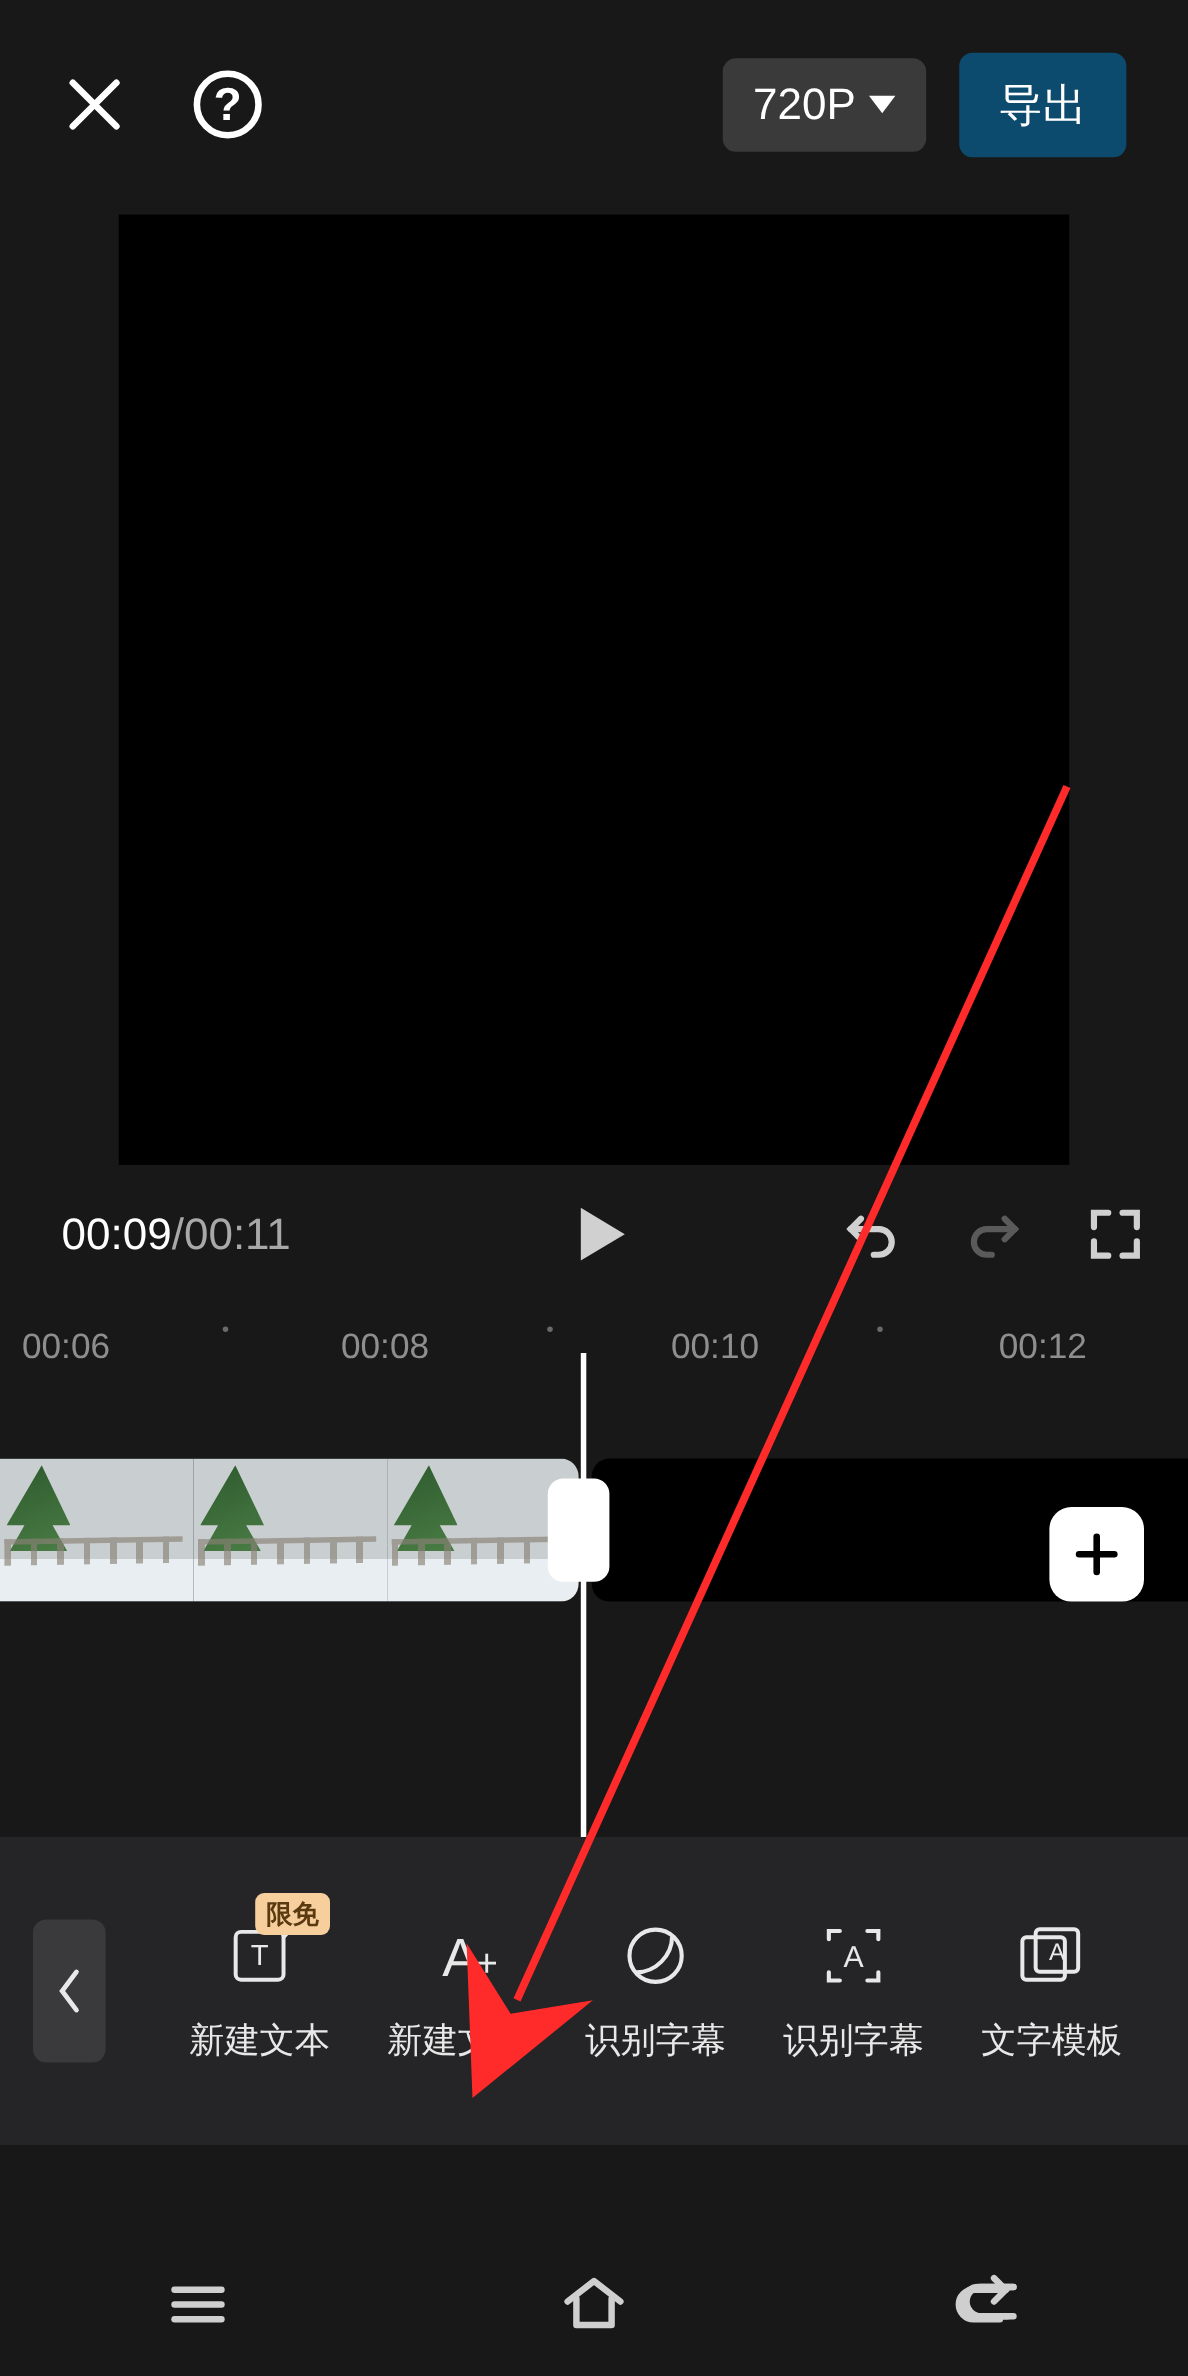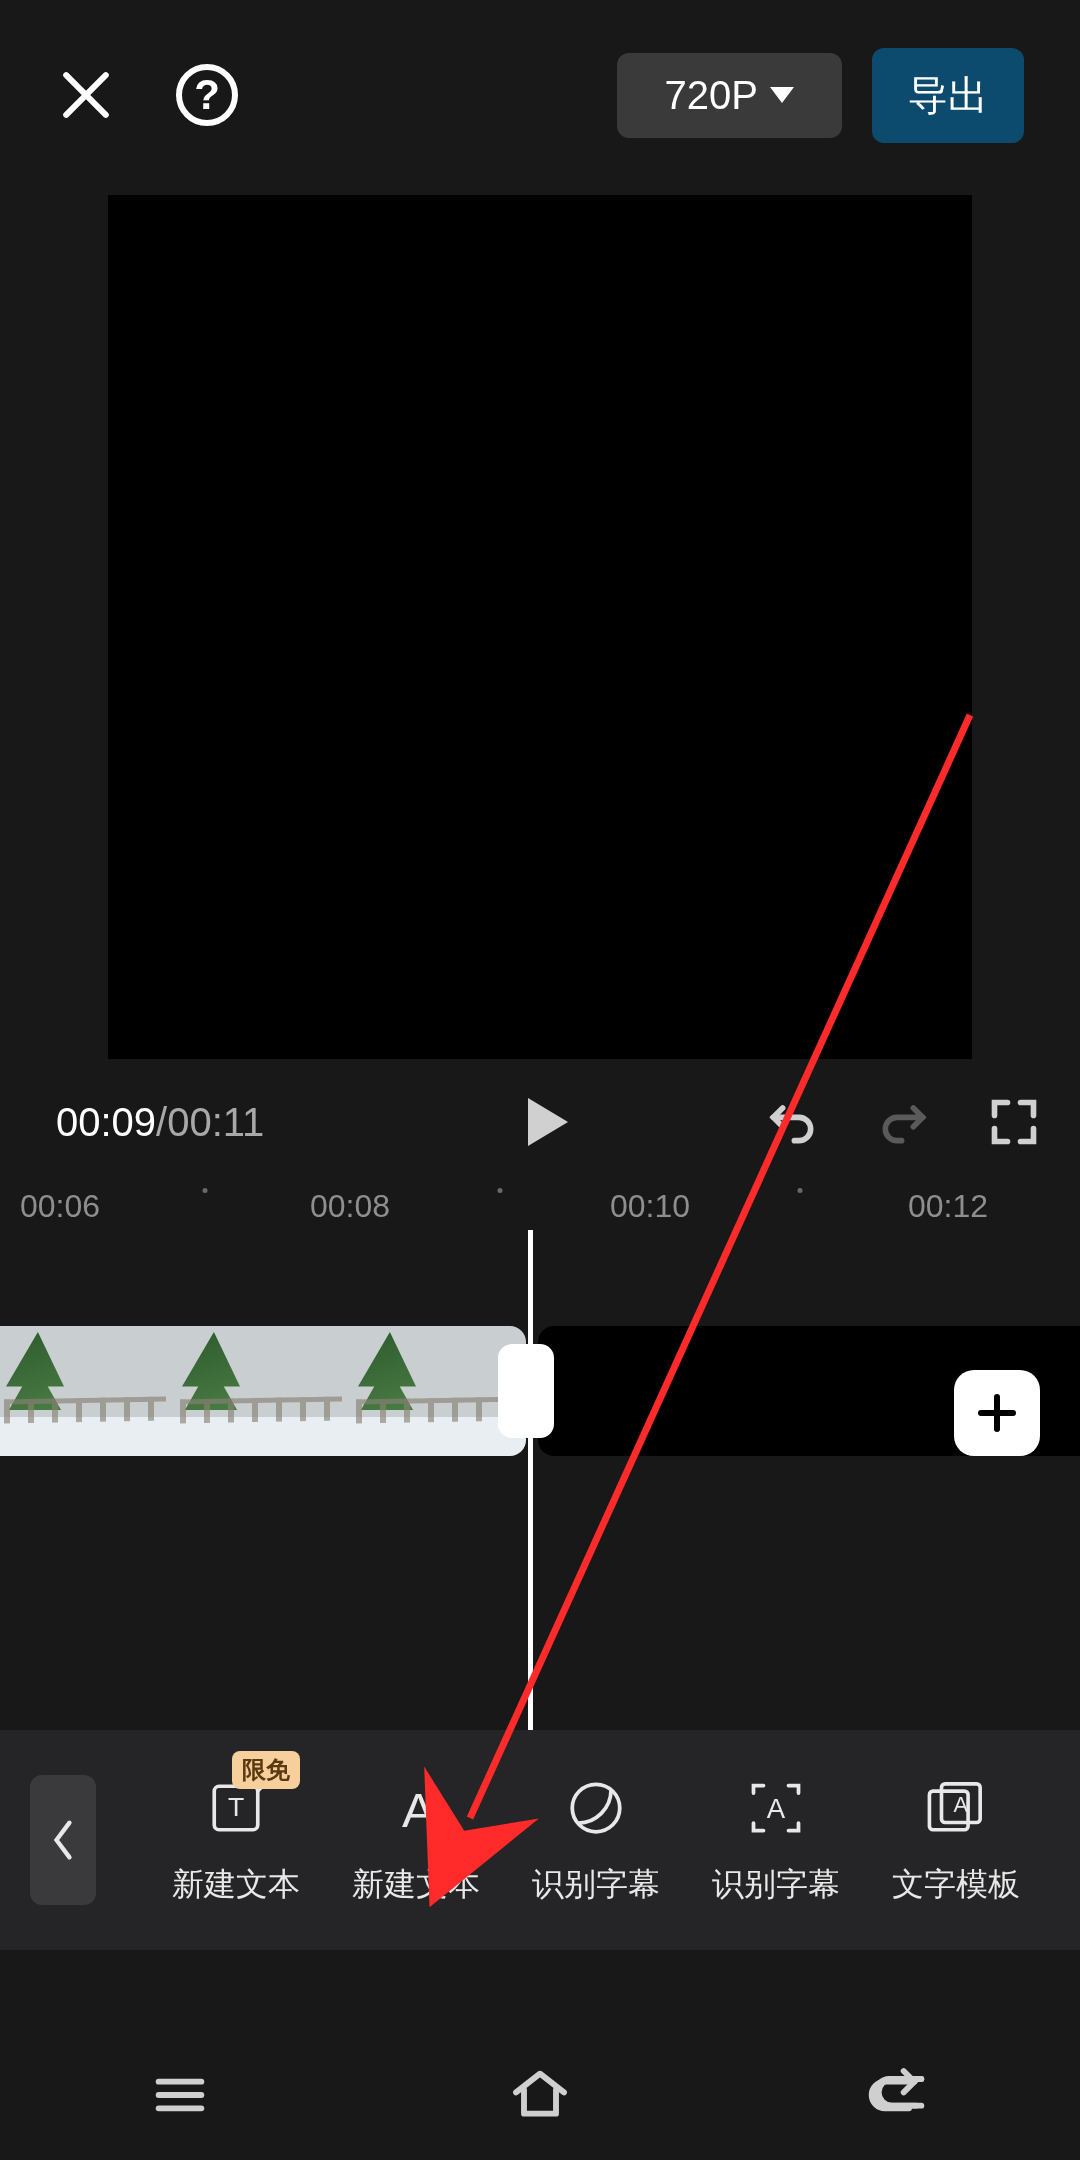--- a/index.html
+++ b/index.html
@@ -9,39 +9,39 @@
   
   .top-bar { position:absolute; top:0; left:0; right:0; height:190px; display:flex; align-items:center; padding:0 56px; }
   .top-close { width:60px; height:60px; position:relative; }
   .top-close::before, .top-close::after {
     content:""; position:absolute; left:50%; top:50%; width:62px; height:6px; background:#fff; border-radius:3px;
   }
   .top-close::before { transform:translate(-50%,-50%) rotate(45deg); }
   .top-close::after  { transform:translate(-50%,-50%) rotate(-45deg); }
   .top-help { width:62px; height:62px; border:6px solid #fff; border-radius:50%; display:flex; align-items:center; justify-content:center; font-size:42px; font-weight:bold; margin-left:60px; }
   .top-right { margin-left:auto; display:flex; align-items:center; gap:30px; }
-  .res-btn { background:#3a3a3a; color:#fff; font-size:40px; border-radius:12px; padding:20px 48px; display:flex; align-items:center; gap:12px;margin-left:48px; }
+  .res-btn { background:#3a3a3a; color:#fff; font-size:40px; border-radius:12px; padding:20px 28px; display:flex; align-items:center; gap:12px;margin-left:48px; }
   .res-btn .tri { width:0; height:0; border-left:12px solid transparent; border-right:12px solid transparent; border-top:16px solid #fff; }
   .export-btn { background:#0c4a6e; color:#fff; font-size:40px; border-radius:12px; padding:20px 36px; }
 
   
   .preview { position:absolute; top:195px; left:108px; width:864px; height:864px; background:#000; }
 
   
   .play-bar { position:absolute; top:1080px; left:16px; right:0; height:84px; display:flex; align-items:center; padding:0 40px; color:#a8a8a8; font-size:40px; }
   .time-cur { color:#fff; }
   .play-btn { position:absolute; left:50%; top:50%; transform:translate(-50%,-50%); }
   .play-tri { width:0; height:0; border-top:24px solid transparent; border-bottom:24px solid transparent; border-left:40px solid #d0d0d0; }
   .right-controls { position:absolute; right:40px; top:50%; transform:translateY(-50%); display:flex; align-items:center; gap:56px; }
   .undo-svg, .redo-svg { width:56px; height:56px; }
   .fs-svg { width:52px; height:52px; }
 
   
   .ruler { position:absolute; top:1184px; left:0; right:0; height:50px; color:#8e8e8e; font-size:32px; }
-  .ruler span { position:absolute; top:4px; transform:translateX(-50%); }
+  .ruler span { position:absolute; top:22px; transform:translateX(-50%); }
   .ruler-dot { position:absolute; top:22px; width:5px; height:5px; background:#6a6a6a; border-radius:50%; transform:translateX(-50%); }
 
   
   .track-area { position:absolute; top:1298px; left:0; right:0; height:210px; }
   .clip { position:absolute; top:28px; left:0; width:526px; height:130px; border-radius:0 16px 16px 0; overflow:hidden; display:flex; }
   .thumb { flex:0 0 176px; height:100%; background:linear-gradient(#c9ced1 0 70%, #e9eef2 70% 100%); position:relative; overflow:hidden; }
   .thumb::before { 
     content:""; position:absolute; left:6px; top:6px; width:58px; height:78px;
     background:linear-gradient(160deg,#2e5a2e,#4a7d45);
     clip-path: polygon(55% 0, 100% 70%, 72% 70%, 95% 100%, 5% 100%, 28% 70%, 0 70%);
@@ -60,21 +60,21 @@
   .dark-clip { position:absolute; top:28px; left:538px; right:0; height:130px; background:#000; border-radius:16px 0 0 16px; }
 
   .transition-handle { position:absolute; top:46px; left:498px; width:56px; height:94px; background:#fff; border-radius:14px; }
 
   .playhead { position:absolute; left:528px; top:1230px; width:5px; height:580px; background:#fff; }
 
   .add-btn { position:absolute; top:1370px; right:40px; width:86px; height:86px; background:#fff; border-radius:20px; display:flex; align-items:center; justify-content:center; }
   .add-btn svg { width:48px; height:48px; }
 
   
-  .tool-bar { position:absolute; bottom:210px; left:0; right:0; height:220px; background:#252527; display:flex; align-items:center; }
+  .tool-bar { position:absolute; bottom:210px; left:0; right:0; height:280px; background:#252527; display:flex; align-items:center; }
   .back-btn { width:96px; height:130px; margin-left:30px; background:#3a3a3c; border-radius:12px; display:flex; align-items:center; justify-content:center; }
   .back-btn svg { width:26px; height:44px; }
   .tools { flex:1; display:flex; justify-content:space-between; padding:0 34px 0 50px; }
   .tool { display:flex; flex-direction:column; align-items:center; gap:20px; color:#e8e8e8; font-size:32px; position:relative; width:180px; }
   .tool .ic { width:70px; height:70px; display:flex; align-items:center; justify-content:center; }
   .badge { position:absolute; top:-22px; right:26px; background:#f7cf9c; color:#5a3a10; font-size:24px; font-weight:600; padding:3px 10px; border-radius:8px; }
 
   
   .nav { position:absolute; bottom:0; left:0; right:0; height:130px; display:flex; align-items:center; justify-content:space-around; color:#cfcfcf; }
   .nav svg { width:64px; height:64px; }

